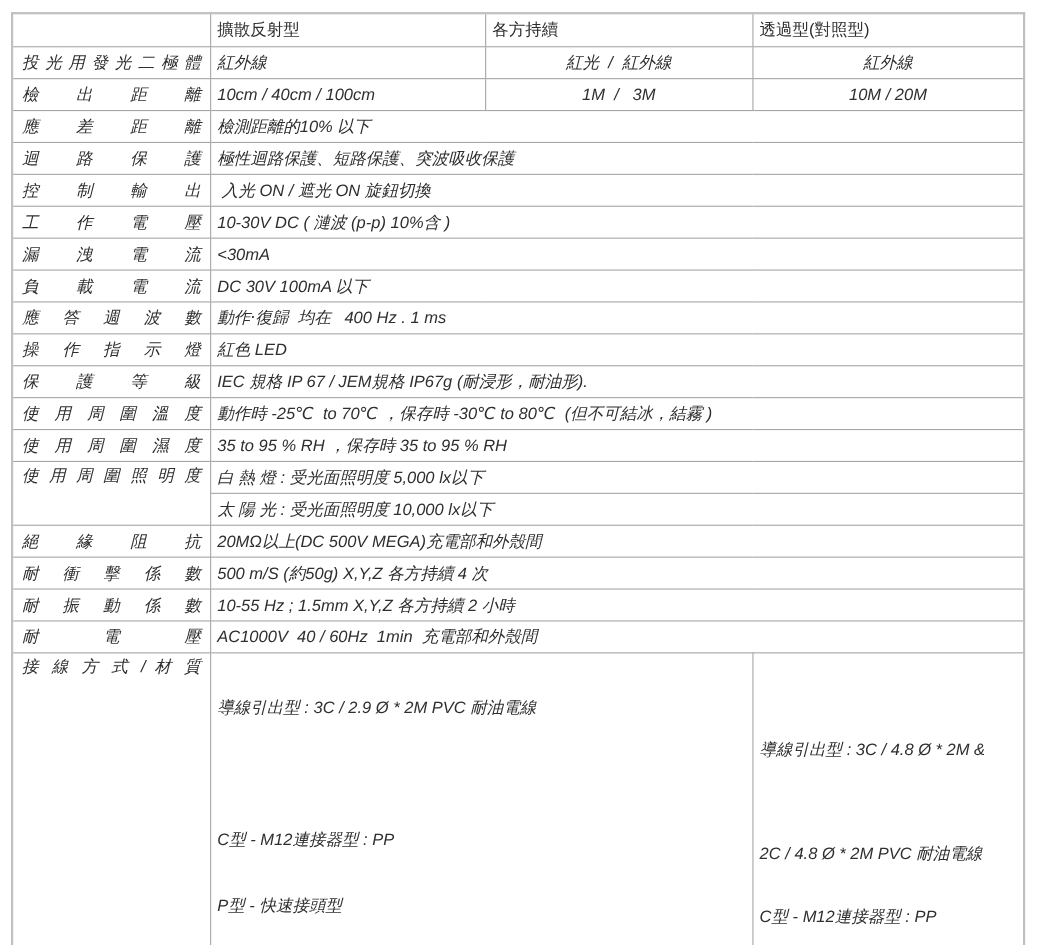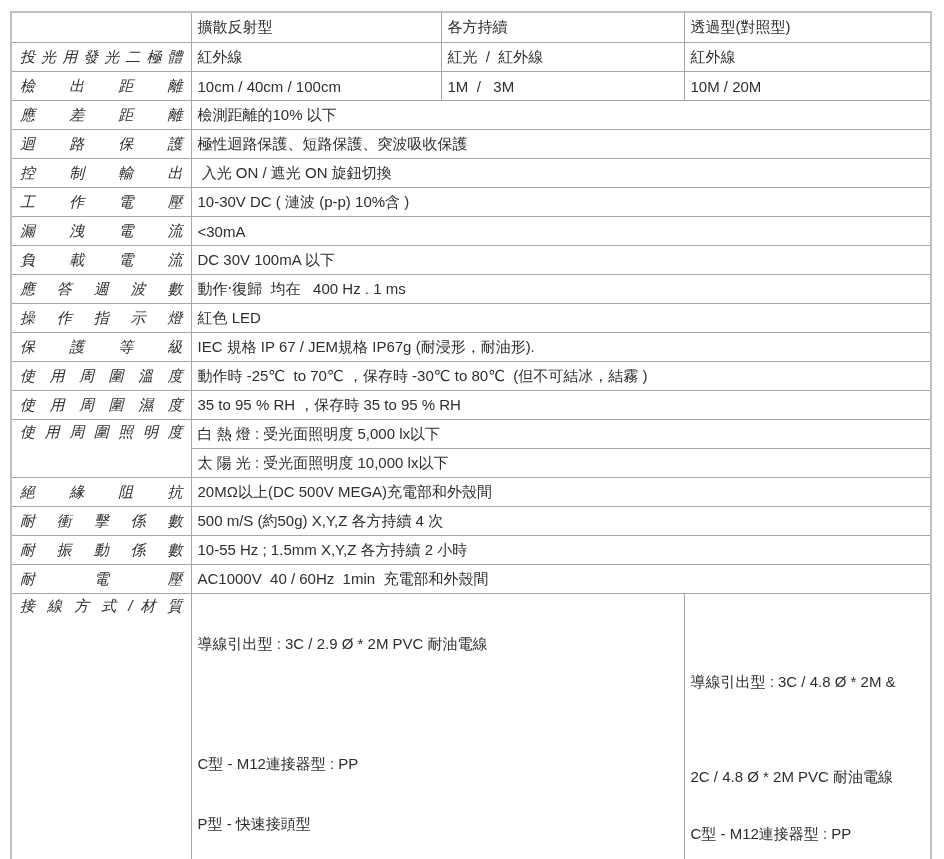--- a/index.html
+++ b/index.html
@@ -24,22 +24,22 @@
     overflow:hidden;
   }
   tr.hdr-row td{height:29px;}
   .hdr{}
   .lbl{
     text-align:justify;
     text-align-last:justify;
     padding:0 8px;
     font-style:italic;
   }
-  .val{white-space:pre;}
-  .ctr{text-align:left;}
+  .val{white-space:pre;font-style:italic;}
+  .ctr{text-align:center;}
   .top{vertical-align:top;padding-top:3px;}
   .r-wiring td{height:107px;}
   .cline{line-height:26px;min-height:26px;white-space:pre;}
   .tight{line-height:21px;min-height:21px;margin-top:40px;}
 </style>
 </head>
 <body>
 
 <div class="page">
   <table class="spec">

